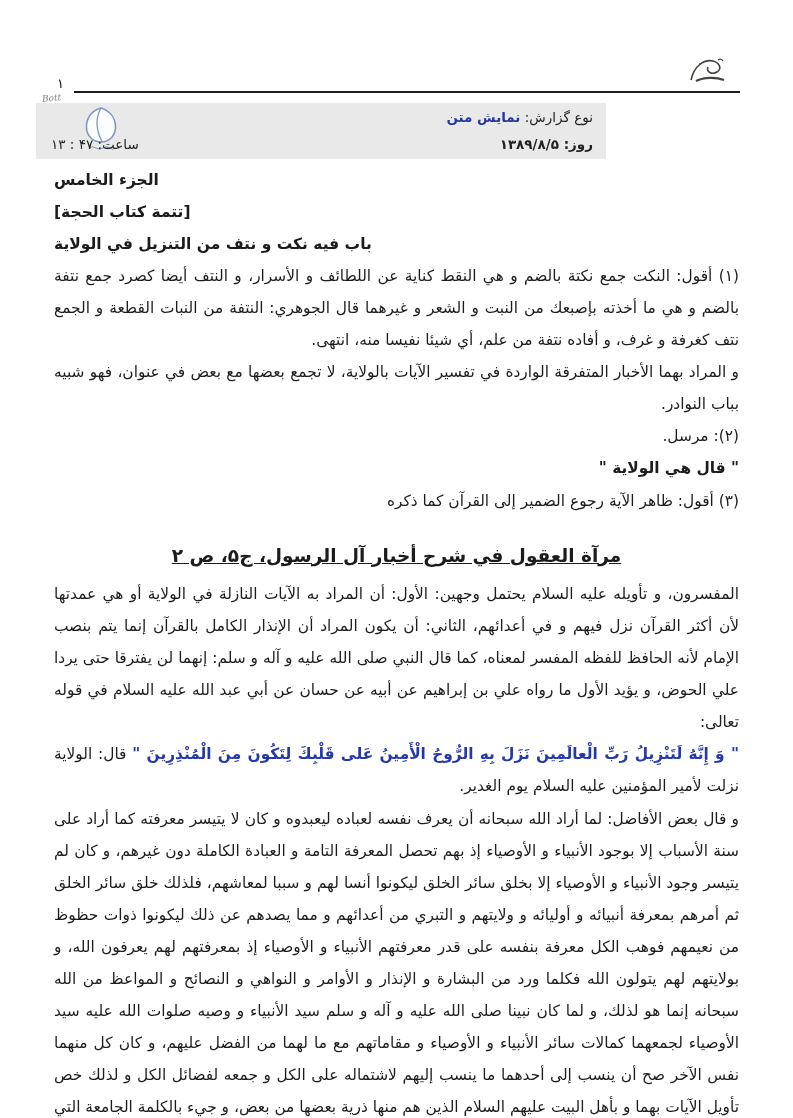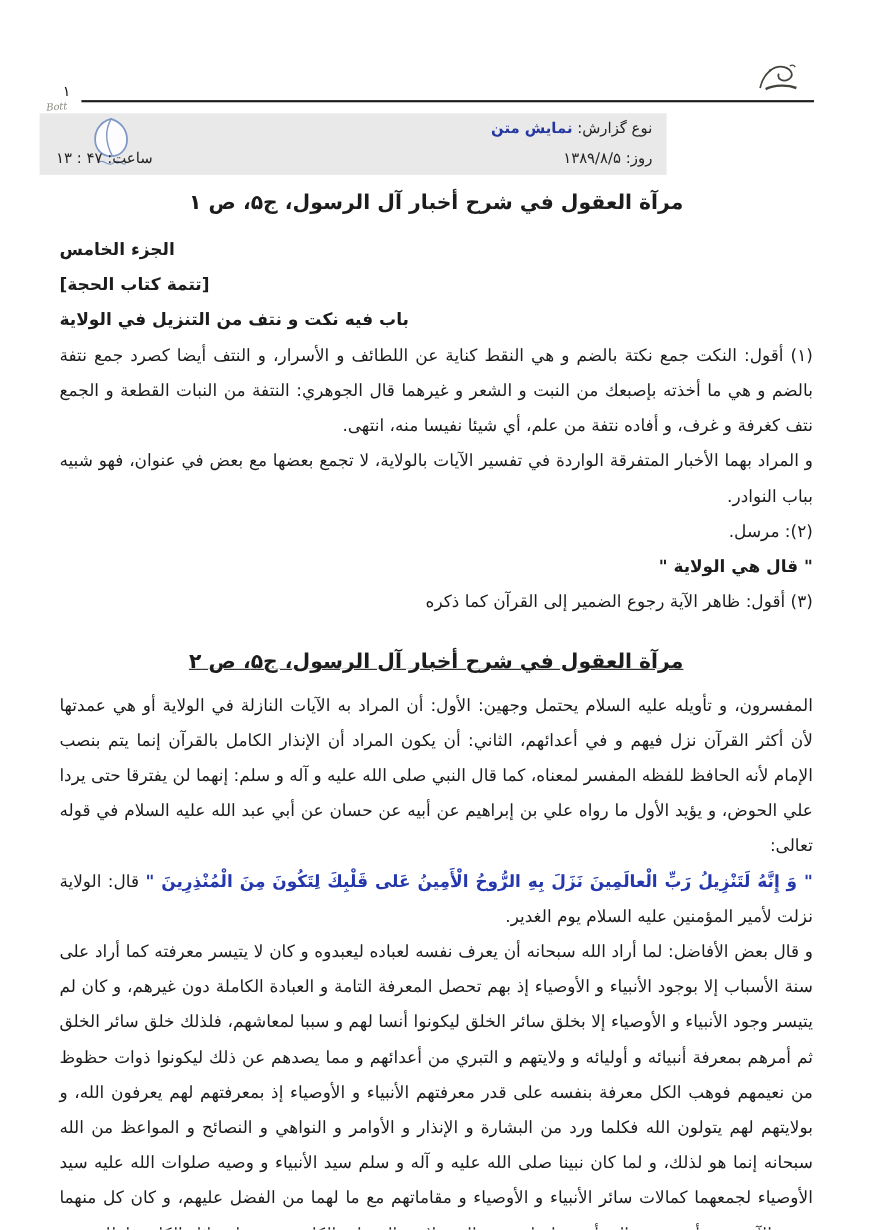--- a/index.html
+++ b/index.html
@@ -8,21 +8,21 @@
 
   
   .ornament{position:absolute;top:56px;left:688px;}
   .ruleline{position:absolute;top:91px;left:74px;width:666px;border-top:2px solid #1e1e1e;}
   .pagenum{position:absolute;top:76px;left:57px;font-size:13px;color:#111;}
   .pencil-note{position:absolute;top:93px;left:42px;font-family:"DejaVu Serif",serif;font-style:italic;font-size:9px;color:#8a8a82;transform:rotate(-4deg);}
 
   
   .band{position:absolute;top:103px;left:36px;width:570px;height:56px;background:var(--band_bg,#e9e9e9);direction:rtl;}
   .band-row1{position:absolute;top:6px;right:13px;font-size:13.5px;color:#222;}
-  .band-row2r{position:absolute;top:33px;right:13px;font-size:13.5px;color:#222;}
+  .band-row2r{position:absolute;top:33px;right:13px;font-size:13.5px;color:#222;font-weight:bold;}
   .band-row2l{position:absolute;top:33px;left:15px;font-size:13.5px;color:#222;}
   .report-value{font-weight:bold;color:var(--report_value_blue,#23379f);}
   .num-ltr{direction:ltr;unicode-bidi:isolate;}
   .logo{position:absolute;top:1px;left:44px;}
 
   
   .content{position:absolute;top:165px;left:54px;right:54px;direction:rtl;}
   .doc-title{font-size:18.5px;font-weight:bold;text-align:center;margin:6px 0 13px 0;line-height:1.5;}
   .doc-title.mid{margin:25px 0 9px 0;text-decoration:underline;}
   .subhead{font-size:15.5px;font-weight:bold;text-align:left;line-height:2.05;}
@@ -66,21 +66,20 @@
       <span class="num-ltr">۱۳۸۹/۸/۵</span>
     </div>
     <div class="band-row2l">
       <span>ساعت:</span>
       <span class="num-ltr">۱۳ : ۴۷</span>
     </div>
   </div>
 
   <div class="content">
 
-    <div class="doc-title">مرآة العقول في شرح أخبار آل الرسول، ج۵، ص ۱</div>
 
     <div class="subhead">الجزء الخامس</div>
     <div class="subhead">[تتمة كتاب الحجة]</div>
     <div class="subhead">باب فيه نكت و نتف من التنزيل في الولاية</div>
 
     <p class="body">(۱) أقول: النكت جمع نكتة بالضم و هي النقط كناية عن اللطائف و الأسرار، و النتف أيضا كصرد جمع نتفة بالضم و هي ما أخذته بإصبعك من النبت و الشعر و غيرهما قال الجوهري: النتفة من النبات القطعة و الجمع نتف كغرفة و غرف، و أفاده نتفة من علم، أي شيئا نفيسا منه، انتهى.</p>
     <p class="body">و المراد بهما الأخبار المتفرقة الواردة في تفسير الآيات بالولاية، لا تجمع بعضها مع بعض في عنوان، فهو شبيه بباب النوادر.</p>
 
 
     <p class="single">(۲): مرسل.</p>

